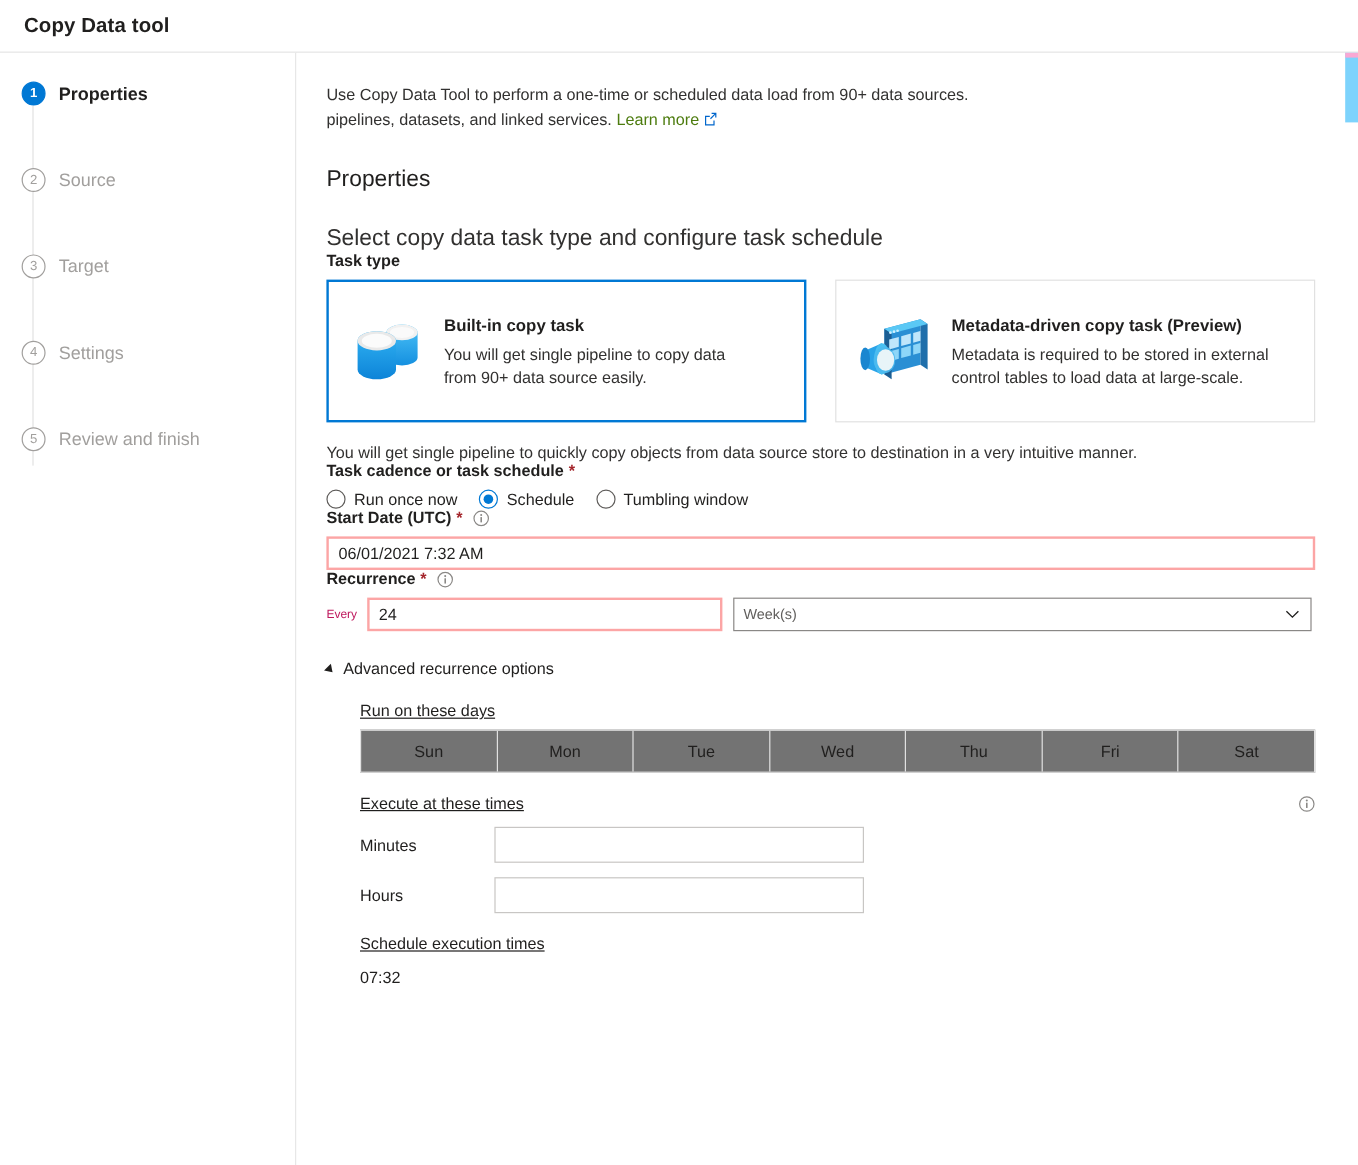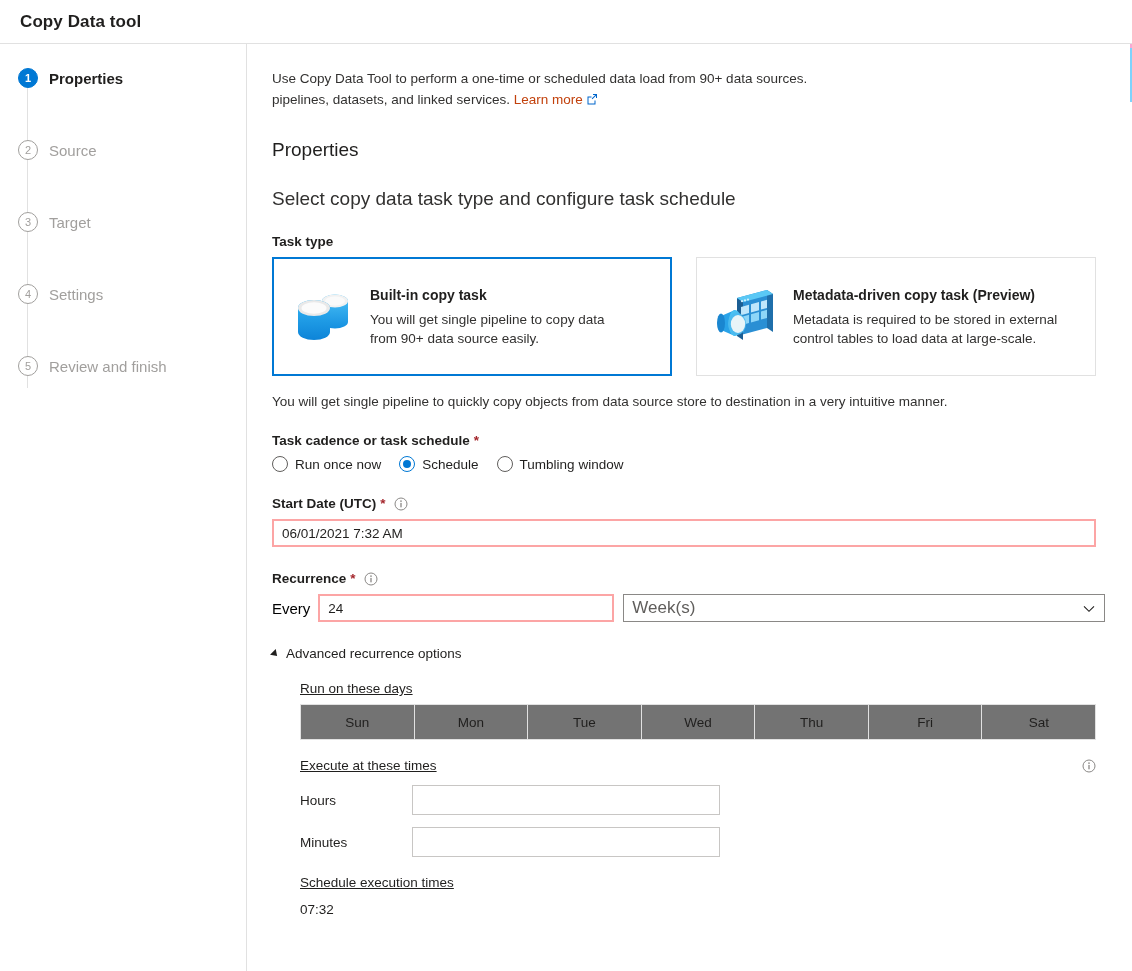--- a/index.html
+++ b/index.html
@@ -119,21 +119,21 @@
     box-sizing: border-box;
     overflow: hidden;
   }
   .intro {
     font-size: 13.5px;
     line-height: 21px;
     color: #323130;
     max-width: 860px;
   }
   .link {
-    color: #c2410c;
+    color: #4d7c0f;
     text-decoration: none;
     cursor: pointer;
     text-align: center;
   }
   .ext-icon {
     display: inline-block;
     vertical-align: -1px;
     margin-left: 3px;
   }
   h2.section-title {
@@ -145,21 +145,20 @@
   .section-sub {
     font-size: 19px;
     color: #323130;
     margin-top: 27px;
   }
 
   .field-label {
     font-size: 13.5px;
     font-weight: bold;
     color: #201f1e;
-    margin-top: 24px;
     margin-bottom: 8px;
     display: flex;
     align-items: flex-end;
   }
   .req-star {
     color: #a4262c;
     margin-left: 4px;
     font-weight: bold;
   }
 
@@ -261,37 +260,37 @@
   }
   .text-input::placeholder { color: #a19f9d; }
   .input-full { width: 824px; }
 
   .recurrence-row {
     display: flex;
     align-items: center;
     gap: 0;
   }
   .every-label {
-    font-size: 15px;
-    color: #000000;
+    font-size: 10px;
+    color: #be185d;
     margin-right: 8px;
   }
   .recurrence-num { width: 296px; }
   .select-wrap {
     position: relative;
     width: 482px;
     margin-left: 9px;
   }
   .select-box {
     width: 100%;
     height: 28px;
     border: 1px solid #8a8886;
     box-sizing: border-box;
     background: #fff;
-    font-size: 17px;
+    font-size: 12px;
     color: #605e5c;
     display: flex;
     align-items: center;
     padding: 0 8px;
     cursor: pointer;
   }
   .chev {
     position: absolute;
     right: 10px;
     top: 50%;
@@ -658,26 +657,26 @@
             <span class="info-icon">
               <svg width="14" height="14" viewBox="0 0 14 14">
                   <circle cx="7" cy="7" r="6" fill="none" stroke="#8a8886" stroke-width="1"></circle>
                   <circle cx="7" cy="4.1" r="0.85" fill="#8a8886"></circle>
                   <rect x="6.35" y="5.9" width="1.3" height="4.4" fill="#8a8886"></rect>
                 </svg>
             </span>
           </div>
 
           <div class="hm-row">
+            <span class="hm-label">Minutes</span>
+            <input class="hm-input" value="" style="">
+          </div>
+
+          <div class="hm-row">
             <span class="hm-label">Hours</span>
-            <input class="hm-input" value="" style="">
-          </div>
-
-          <div class="hm-row">
-            <span class="hm-label">Minutes</span>
             <input class="hm-input" value="" style="">
           </div>
 
           <div class="sub-head" style="margin-top:18px;margin-bottom:0;">Schedule execution times</div>
           <div class="sched-times-val">07:32</div>
 
           
         </div>
 
       </div>

